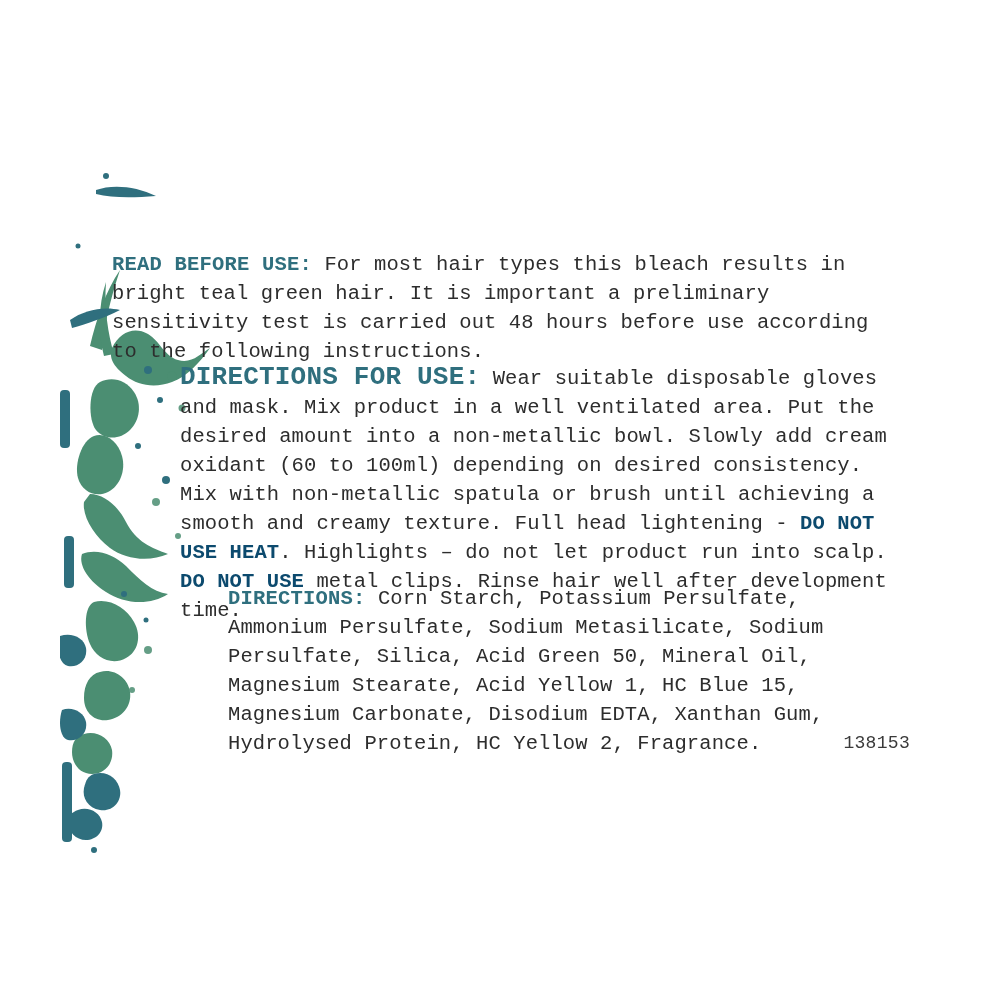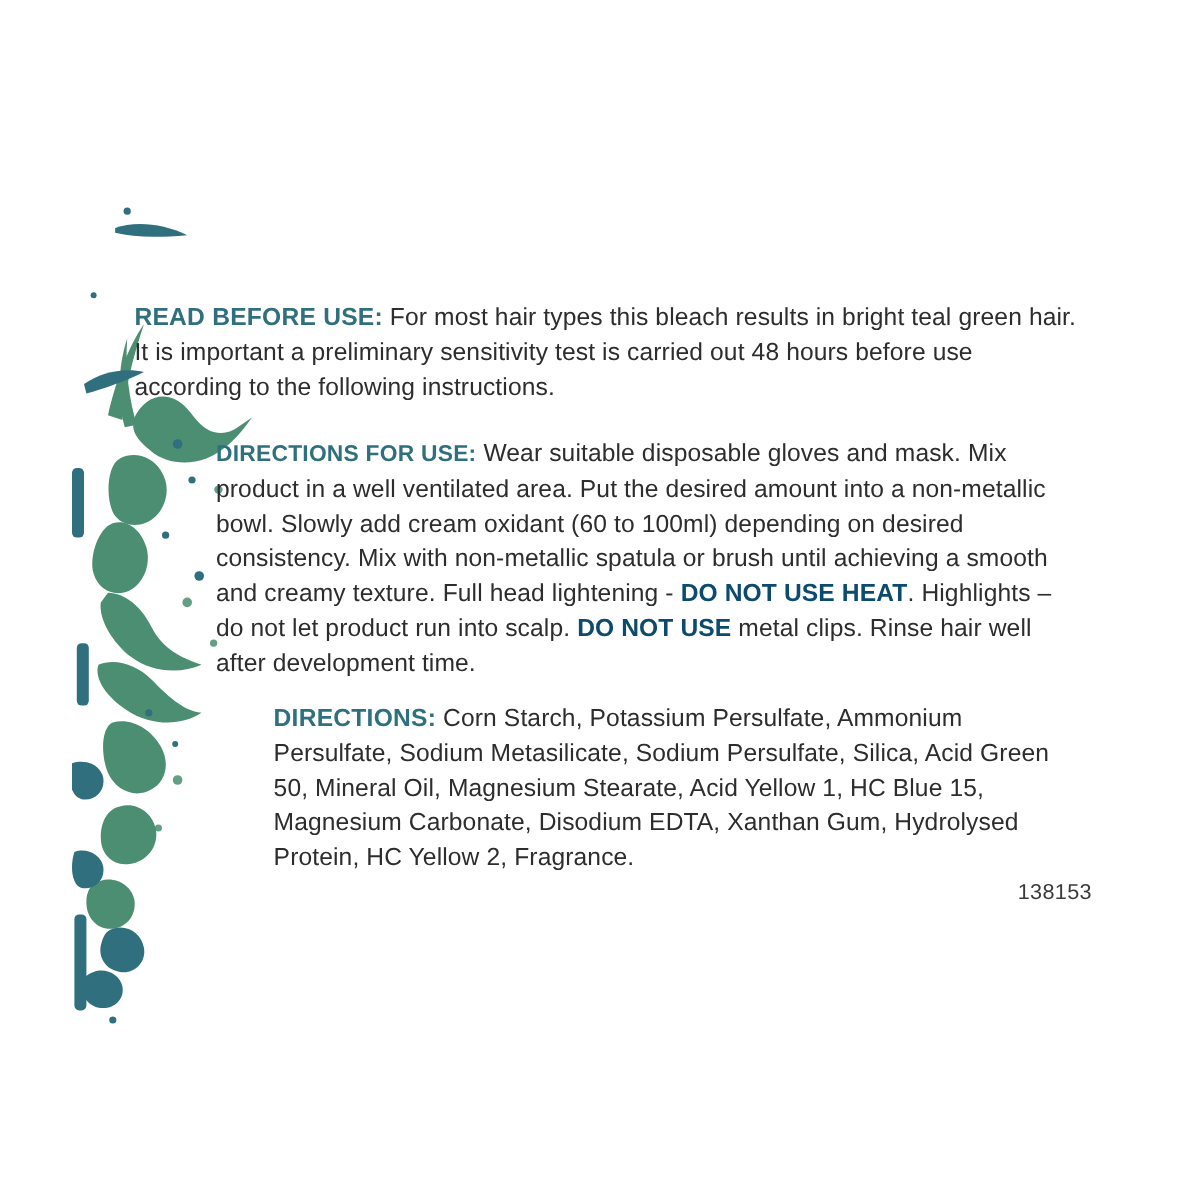--- a/index.html
+++ b/index.html
@@ -26,20 +26,21 @@
     pointer-events: none;
   }
 
   
   .content {
     position: absolute;
     left: 0;
     top: 0;
     width: 1000px;
     height: 712px;
+    font-family: Liberation Mono, monospace;
   }
 
   .block {
     position: absolute;
     box-sizing: border-box;
   }
 
   .b-read {
     left: 112px;
     top: 250px;
@@ -64,21 +65,21 @@
     text-align: left;
     margin: 0;
   }
 
   .heading {
     color: #2f6f7e;
     font-weight: bold;
     letter-spacing: 0.2px;
   }
   .heading.sp {
-    font-size: 19px;
+    font-size: 26px;
   }
 
   .strong {
     font-weight: bold;
     color: #0c4a6e;
   }
 
   .code {
     position: absolute;
     right: 90px;

